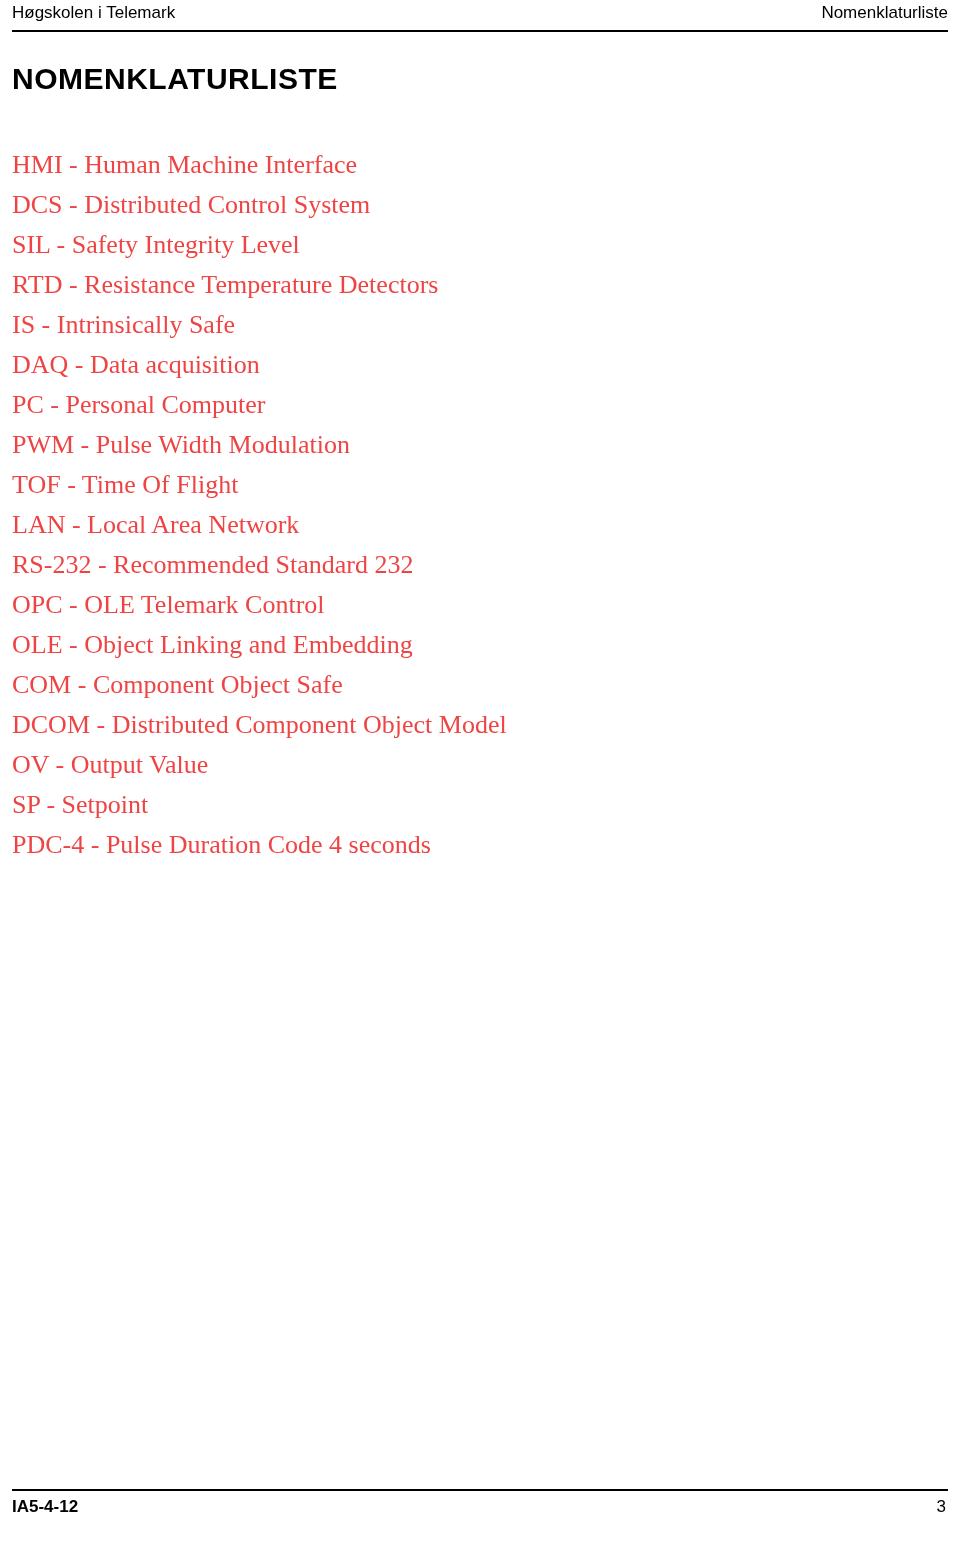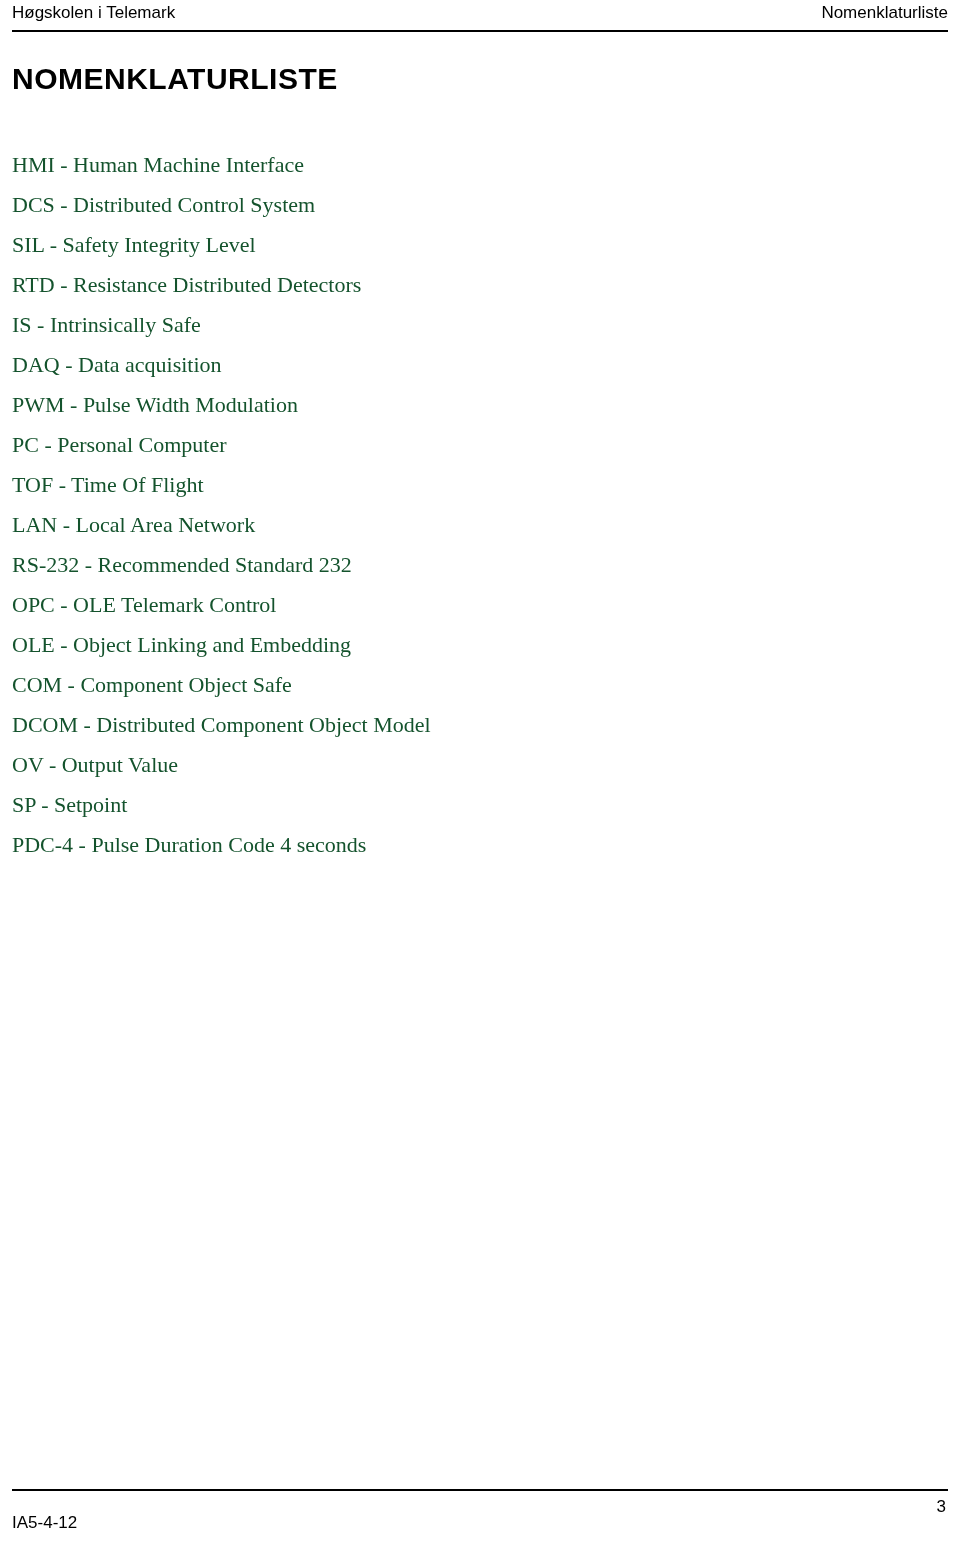--- a/index.html
+++ b/index.html
@@ -60,41 +60,42 @@
   }
   
   .nomenclature {
     position: absolute;
     left: 12px;
     top: 145px;
     width: 930px;
   }
   .nomen-item {
     font-family: "Liberation Serif", serif;
-    font-size: 22px;
+    font-size: 26px;
     line-height: 40px;
     white-space: nowrap;
-    color: #14532d;
+    color: #ef4444;
   }
   
   .footer {
     position: absolute;
     left: 12px;
     bottom: 18px;
     width: 936px;
     height: 34px;
     border-top: 2px solid #000000;
     font-family: "Liberation Sans", sans-serif;
     font-size: 17px;
   }
   .footer-left {
     position: absolute;
     left: 0;
-    top: 22px;
+    top: 6px;
     white-space: nowrap;
+    font-weight: bold;
   }
   .footer-right {
     position: absolute;
     right: 2px;
     top: 6px;
     white-space: nowrap;
   }
 </style>
 </head>
 <body>
@@ -105,25 +106,25 @@
     <span class="header-left">Høgskolen i Telemark</span>
     <span class="header-right">Nomenklaturliste</span>
   </div>
 
   <div class="doc-title">NOMENKLATURLISTE</div>
 
   <div class="nomenclature">
     <div class="nomen-item">HMI - Human Machine Interface</div>
     <div class="nomen-item">DCS - Distributed Control System</div>
     <div class="nomen-item">SIL - Safety Integrity Level</div>
-    <div class="nomen-item">RTD - Resistance Distributed Detectors</div>
+    <div class="nomen-item">RTD - Resistance Temperature Detectors</div>
     <div class="nomen-item">IS - Intrinsically Safe</div>
     <div class="nomen-item">DAQ - Data acquisition</div>
+    <div class="nomen-item">PC - Personal Computer</div>
     <div class="nomen-item">PWM - Pulse Width Modulation</div>
-    <div class="nomen-item">PC - Personal Computer</div>
     <div class="nomen-item">TOF - Time Of Flight</div>
     <div class="nomen-item">LAN - Local Area Network</div>
     <div class="nomen-item">RS-232 - Recommended Standard 232</div>
     <div class="nomen-item">OPC - OLE Telemark Control</div>
     <div class="nomen-item">OLE - Object Linking and Embedding</div>
     <div class="nomen-item">COM - Component Object Safe</div>
     <div class="nomen-item">DCOM - Distributed Component Object Model</div>
     <div class="nomen-item">OV - Output Value</div>
     <div class="nomen-item">SP - Setpoint</div>
     <div class="nomen-item">PDC-4 - Pulse Duration Code 4 seconds</div>

